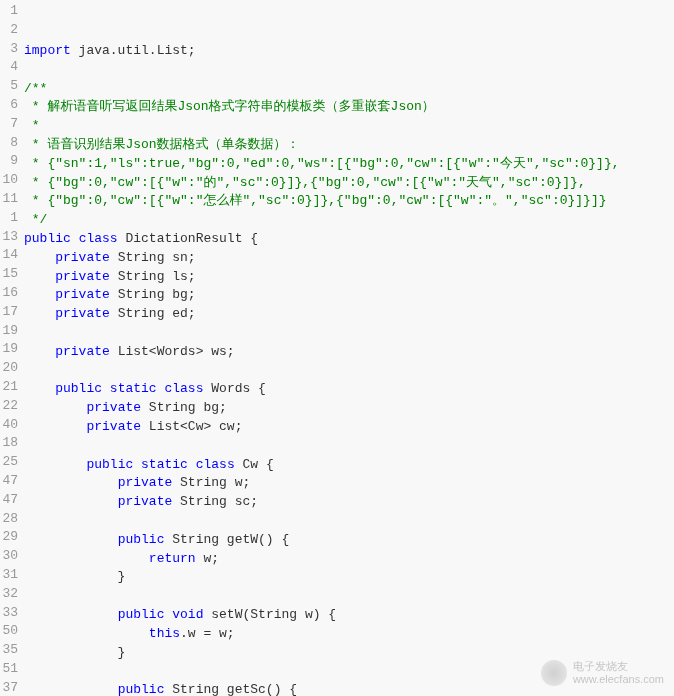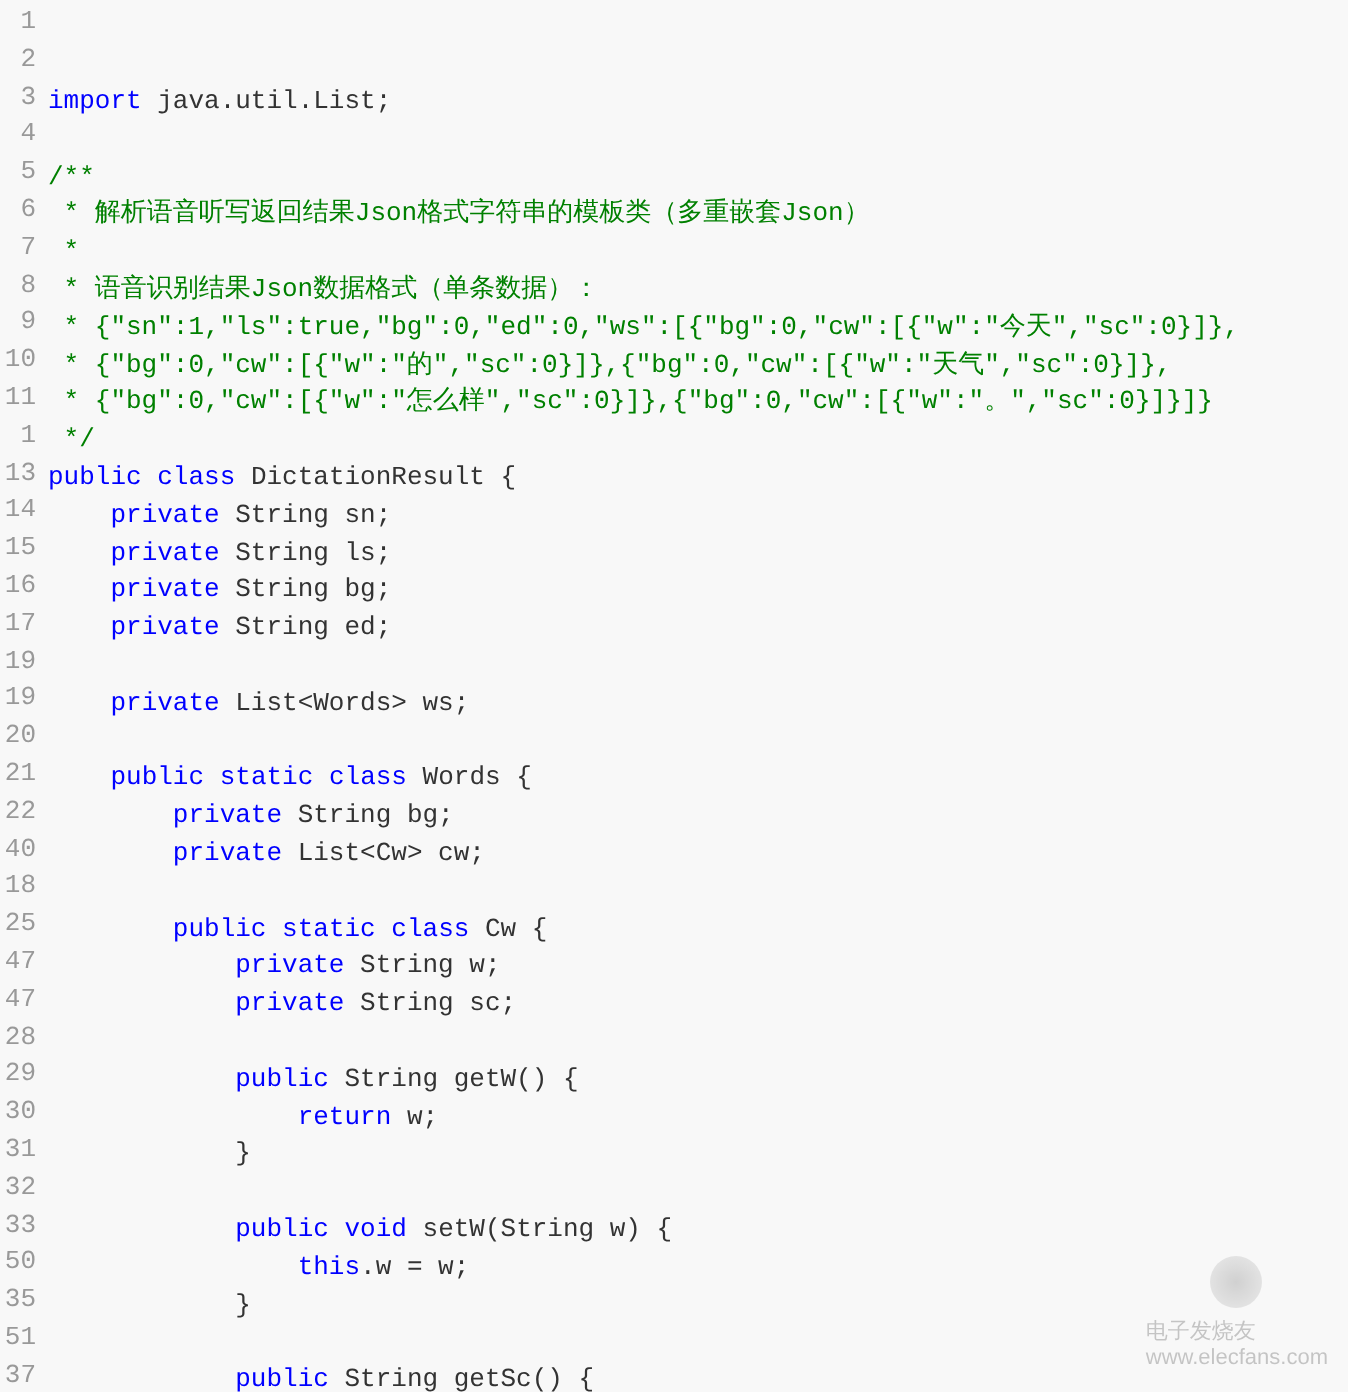--- a/index.html
+++ b/index.html
@@ -37,21 +37,20 @@
       position: absolute;
       right: 10px;
       bottom: 10px;
       display: flex;
       align-items: center;
       gap: 6px;
       opacity: 0.35;
       font-size: 11px;
       color: #666;
       font-family: sans-serif;
-      flex-direction: column;
     }
     .watermark .wm-icon {
       width: 26px;
       height: 26px;
       border-radius: 50%;
       background: radial-gradient(circle at 50% 50%, #888 0%, #bbb 70%);
     }
     .watermark .wm-text { line-height: 1.2; }
   </style>
 </head>

